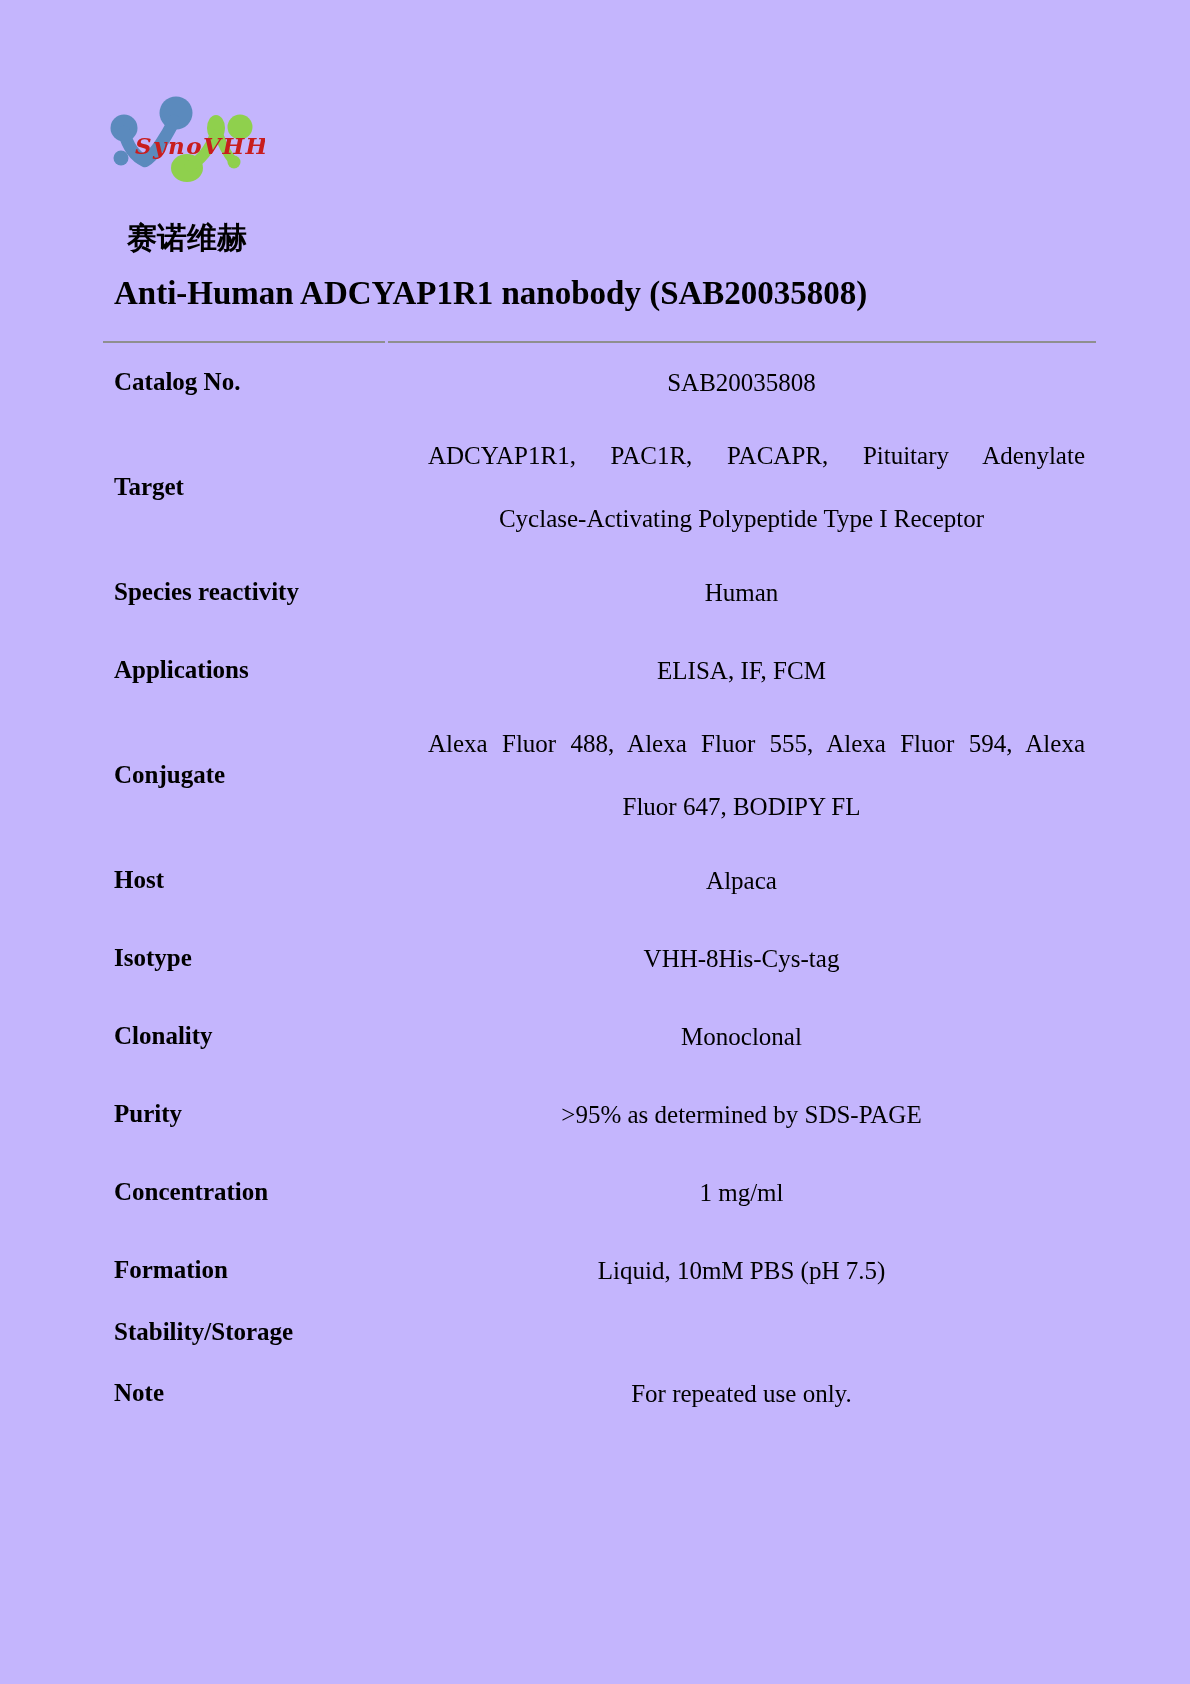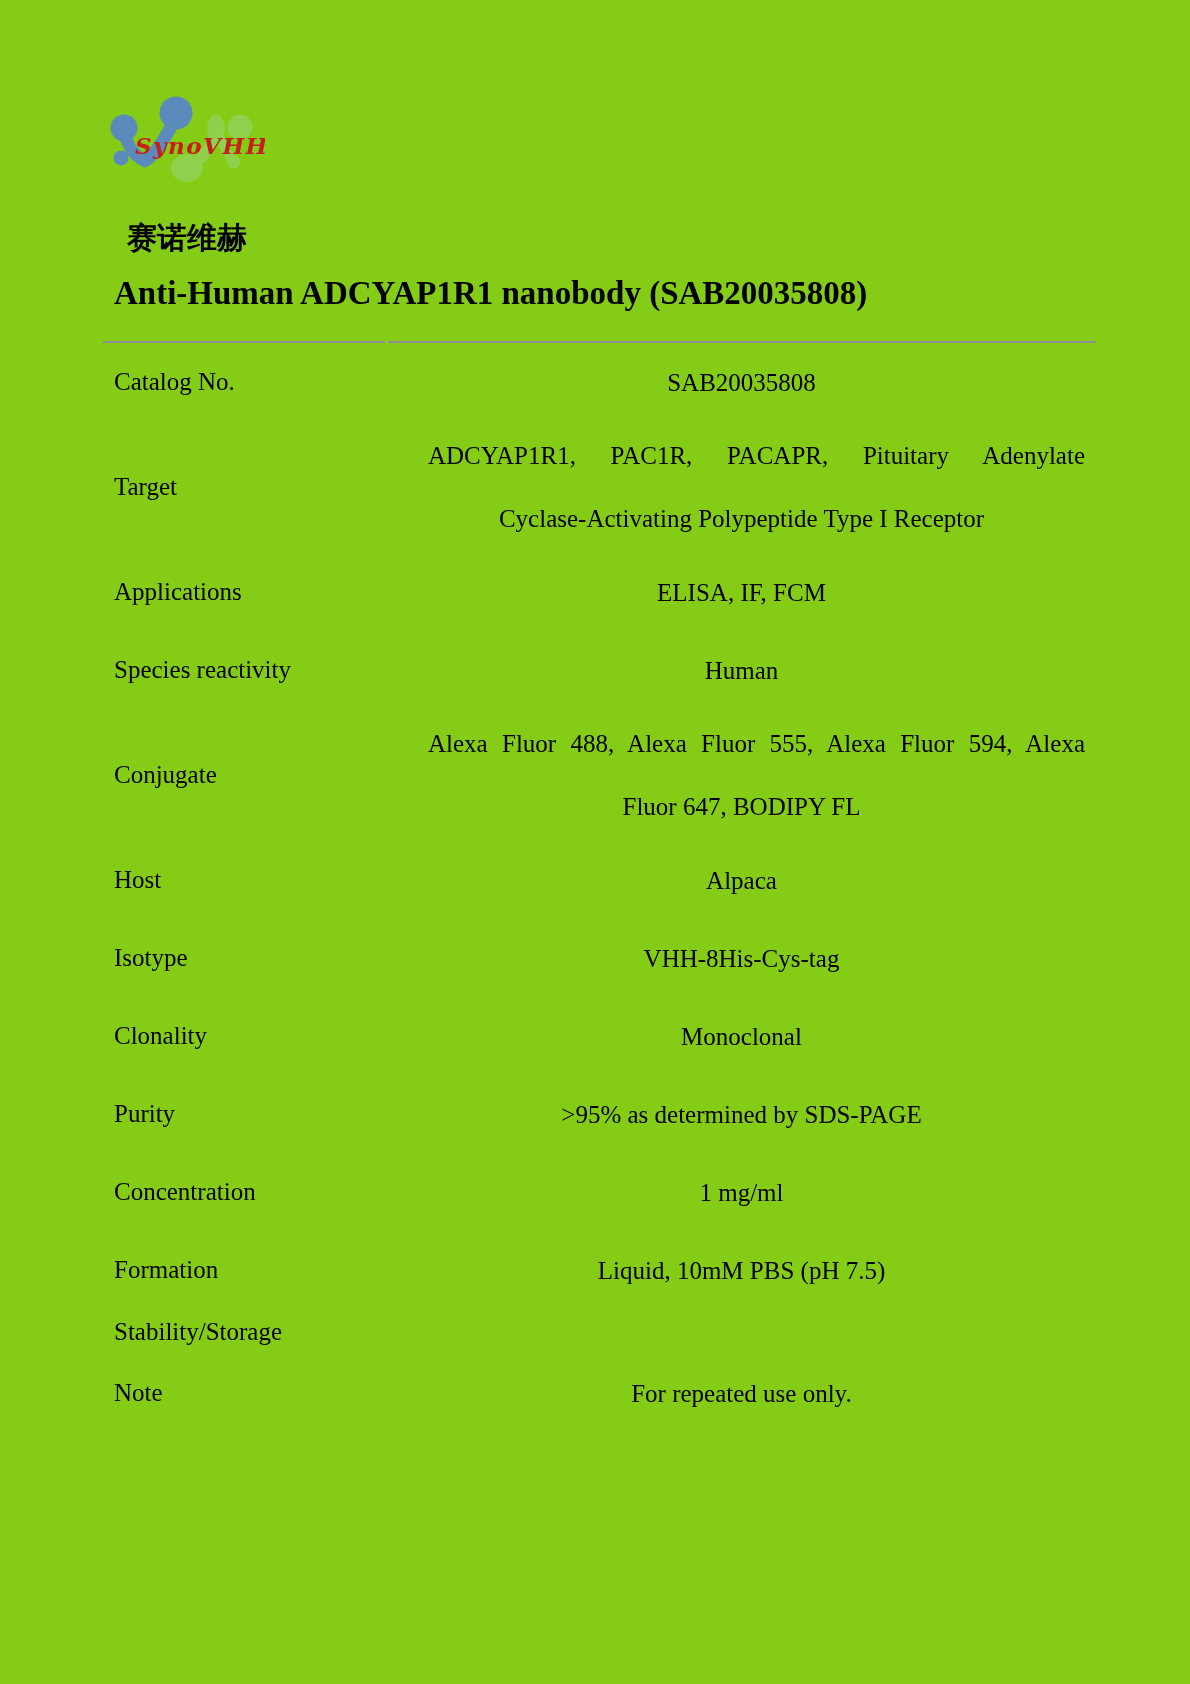--- a/index.html
+++ b/index.html
@@ -1,20 +1,20 @@
 <!DOCTYPE html>
 <html><head>
 <meta charset="utf-8">
 <style>
   html,body{margin:0;padding:0;background:#ffffff;}
   .page{
     position:relative;
     width:1190px;
     height:1684px;
-    background:#84cc16;
+    background:#c4b5fd;
     font-family:"Liberation Serif", serif;
     color:#000000;
     overflow:hidden;
   }
   .logo-wrap{position:absolute;left:95px;top:83px;width:170px;height:150px;}
   .logo-cn{
     position:absolute;left:127px;top:186px;
     font-family:"Liberation Sans", sans-serif;
     font-weight:600;font-size:30px;letter-spacing:0px;color:#000;
     white-space:nowrap;
@@ -23,21 +23,21 @@
   .title{
     position:absolute;left:114px;top:275px;
     font-size:33px;font-weight:bold;white-space:nowrap;
   }
   .rule{position:absolute;left:103px;top:341px;width:993px;display:flex;gap:3px;}
   .rule .seg1{width:282px;border-top:2px solid #8f8f8f;}
   .rule .seg2{flex:1;border-top:2px solid #8f8f8f;}
   .spec{position:absolute;left:114px;top:343px;width:971px;}
   .row{display:flex;align-items:center;padding:7.5px 0;}
   .row.multi{padding:3px 0;}
-  .label{flex:0 0 284px;width:284px;font-weight:normal;font-size:25px;line-height:30px;}
+  .label{flex:0 0 284px;width:284px;font-weight:bold;font-size:25px;line-height:30px;}
   .value{flex:1;font-size:25px;}
   .vline{line-height:63px;text-align:center;}
   .vline.jfull{text-align:justify;text-align-last:justify;margin-left:30px;}
 </style>
 </head>
 <body>
 
 <div class="page">
 
   <div class="logo-wrap">
@@ -79,29 +79,29 @@
         </div>
       </div>
       <div class="row multi">
         <div class="label">Target</div>
         <div class="value">
           <div class="vline jfull">ADCYAP1R1, PAC1R, PACAPR, Pituitary Adenylate</div>
           <div class="vline">Cyclase-Activating Polypeptide Type I Receptor</div>
         </div>
       </div>
       <div class="row">
+        <div class="label">Species reactivity</div>
+        <div class="value">
+          <div class="vline">Human</div>
+        </div>
+      </div>
+      <div class="row">
         <div class="label">Applications</div>
         <div class="value">
           <div class="vline">ELISA, IF, FCM</div>
-        </div>
-      </div>
-      <div class="row">
-        <div class="label">Species reactivity</div>
-        <div class="value">
-          <div class="vline">Human</div>
         </div>
       </div>
       <div class="row multi">
         <div class="label">Conjugate</div>
         <div class="value">
           <div class="vline jfull">Alexa Fluor 488, Alexa Fluor 555, Alexa Fluor 594, Alexa</div>
           <div class="vline">Fluor 647, BODIPY FL</div>
         </div>
       </div>
       <div class="row">

